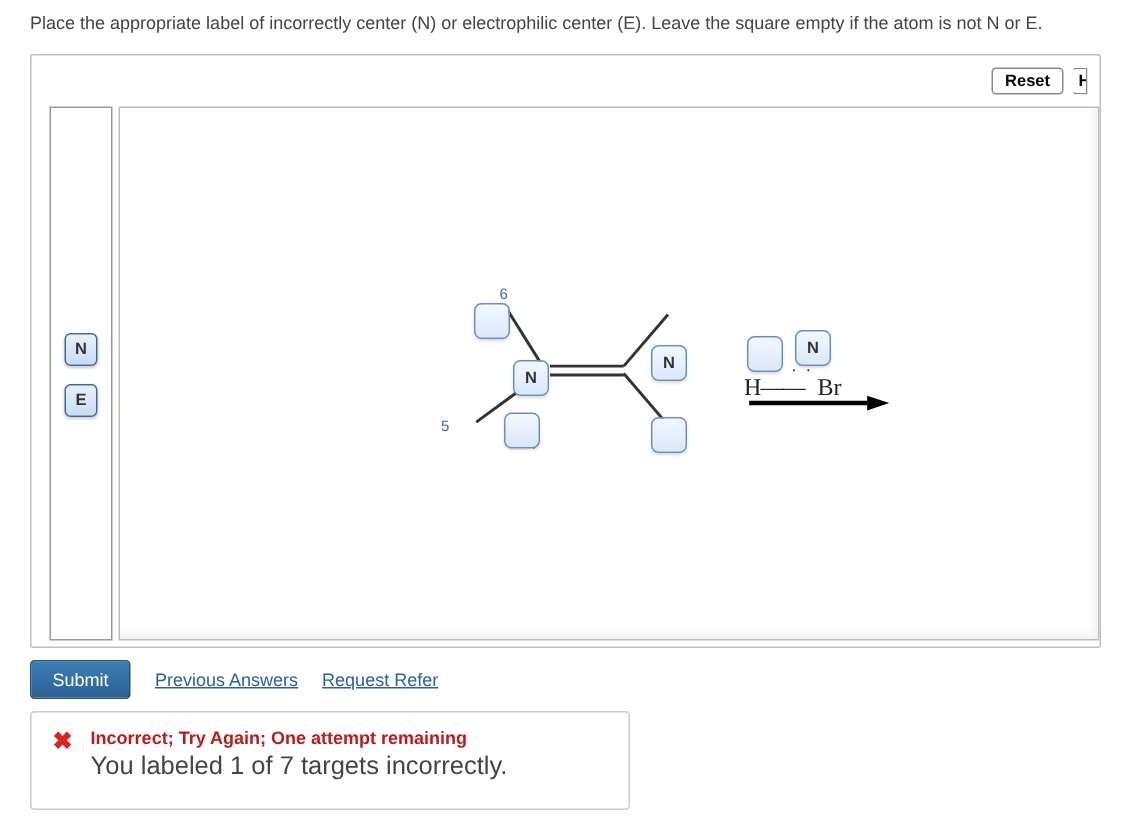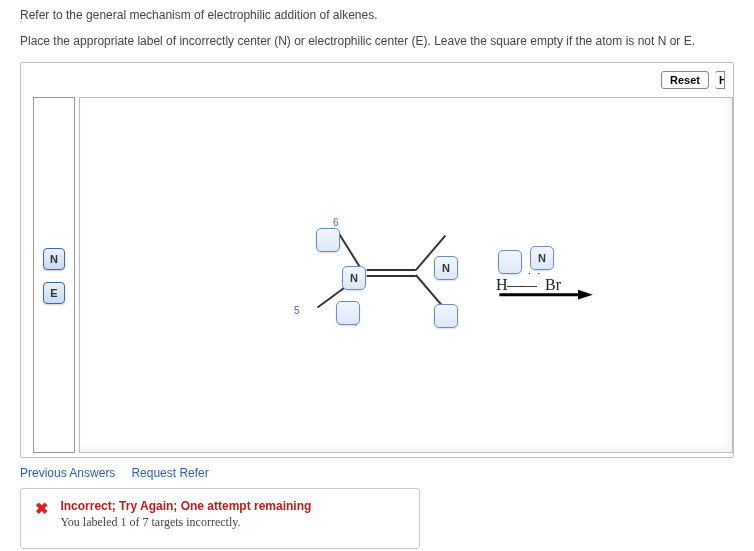--- a/index.html
+++ b/index.html
@@ -123,20 +123,21 @@
     background: linear-gradient(#3d7db5, #2a6296);
     color: #fff;
     border: 1px solid #24527a;
     border-radius: 3px;
     padding: 5px 14px;
     font-size: 12px;
     cursor: pointer;
   }
   .link-a {
     color: #2a5fa3;
+    text-decoration: underline;
     font-size: 12px;
     cursor: pointer;
   }
   .feedback-box {
     margin: 6px 20px 0 20px;
     border: 1px solid #ccc;
     border-radius: 3px;
     padding: 10px 14px 18px 14px;
     display: flex;
     gap: 12px;
@@ -144,27 +145,26 @@
     max-width: 400px;
   }
   .x-icon {
     color: #d22;
     font-size: 16px;
     font-weight: bold;
     line-height: 1;
     margin-top: 2px;
   }
   .feedback-text .title { font-weight: bold; font-size: 12px; color: #b91c1c; }
-  .feedback-text .sub { font-size: 12px; color: #444; margin-top: 2px; font-family: Liberation Serif, serif; }
+  .feedback-text .sub { font-size: 17px; color: #444; margin-top: 2px; }
 </style>
 </head>
 <body>
 
 <div class="instructions">
-  <p>Refer to the general mechanism of electrophilic addition of alkenes.</p>
   <p>Place the appropriate label of incorrectly center (N) or electrophilic center (E). Leave the square empty if the atom is not N or E.</p>
 </div>
 
 <div class="workspace-wrap">
   <div class="toolbar-top">
     <button class="reset-btn">Reset</button>
     <button class="help-btn">H</button>
   </div>
 
   <div class="canvas-area">
@@ -208,20 +208,21 @@
       <div class="drop-slot" style="left:256px; top:203px;"></div>
       <div class="drop-slot" style="left:354px; top:158px;">N</div>
       <div class="drop-slot" style="left:354px; top:206px;"></div>
       <div class="drop-slot" style="left:418px; top:152px;"></div>
       <div class="drop-slot" style="left:450px; top:148px;">N</div>
     </div>
   </div>
 </div>
 
 <div class="below-row">
+  <button class="submit-btn">Submit</button>
   <a class="link-a">Previous Answers</a>
   <a class="link-a">Request Refer</a>
 </div>
 
 <div class="feedback-box">
   <span class="x-icon">✖</span>
   <div class="feedback-text">
     <div class="title">Incorrect; Try Again; One attempt remaining</div>
     <div class="sub">You labeled 1 of 7 targets incorrectly.</div>
   </div>

